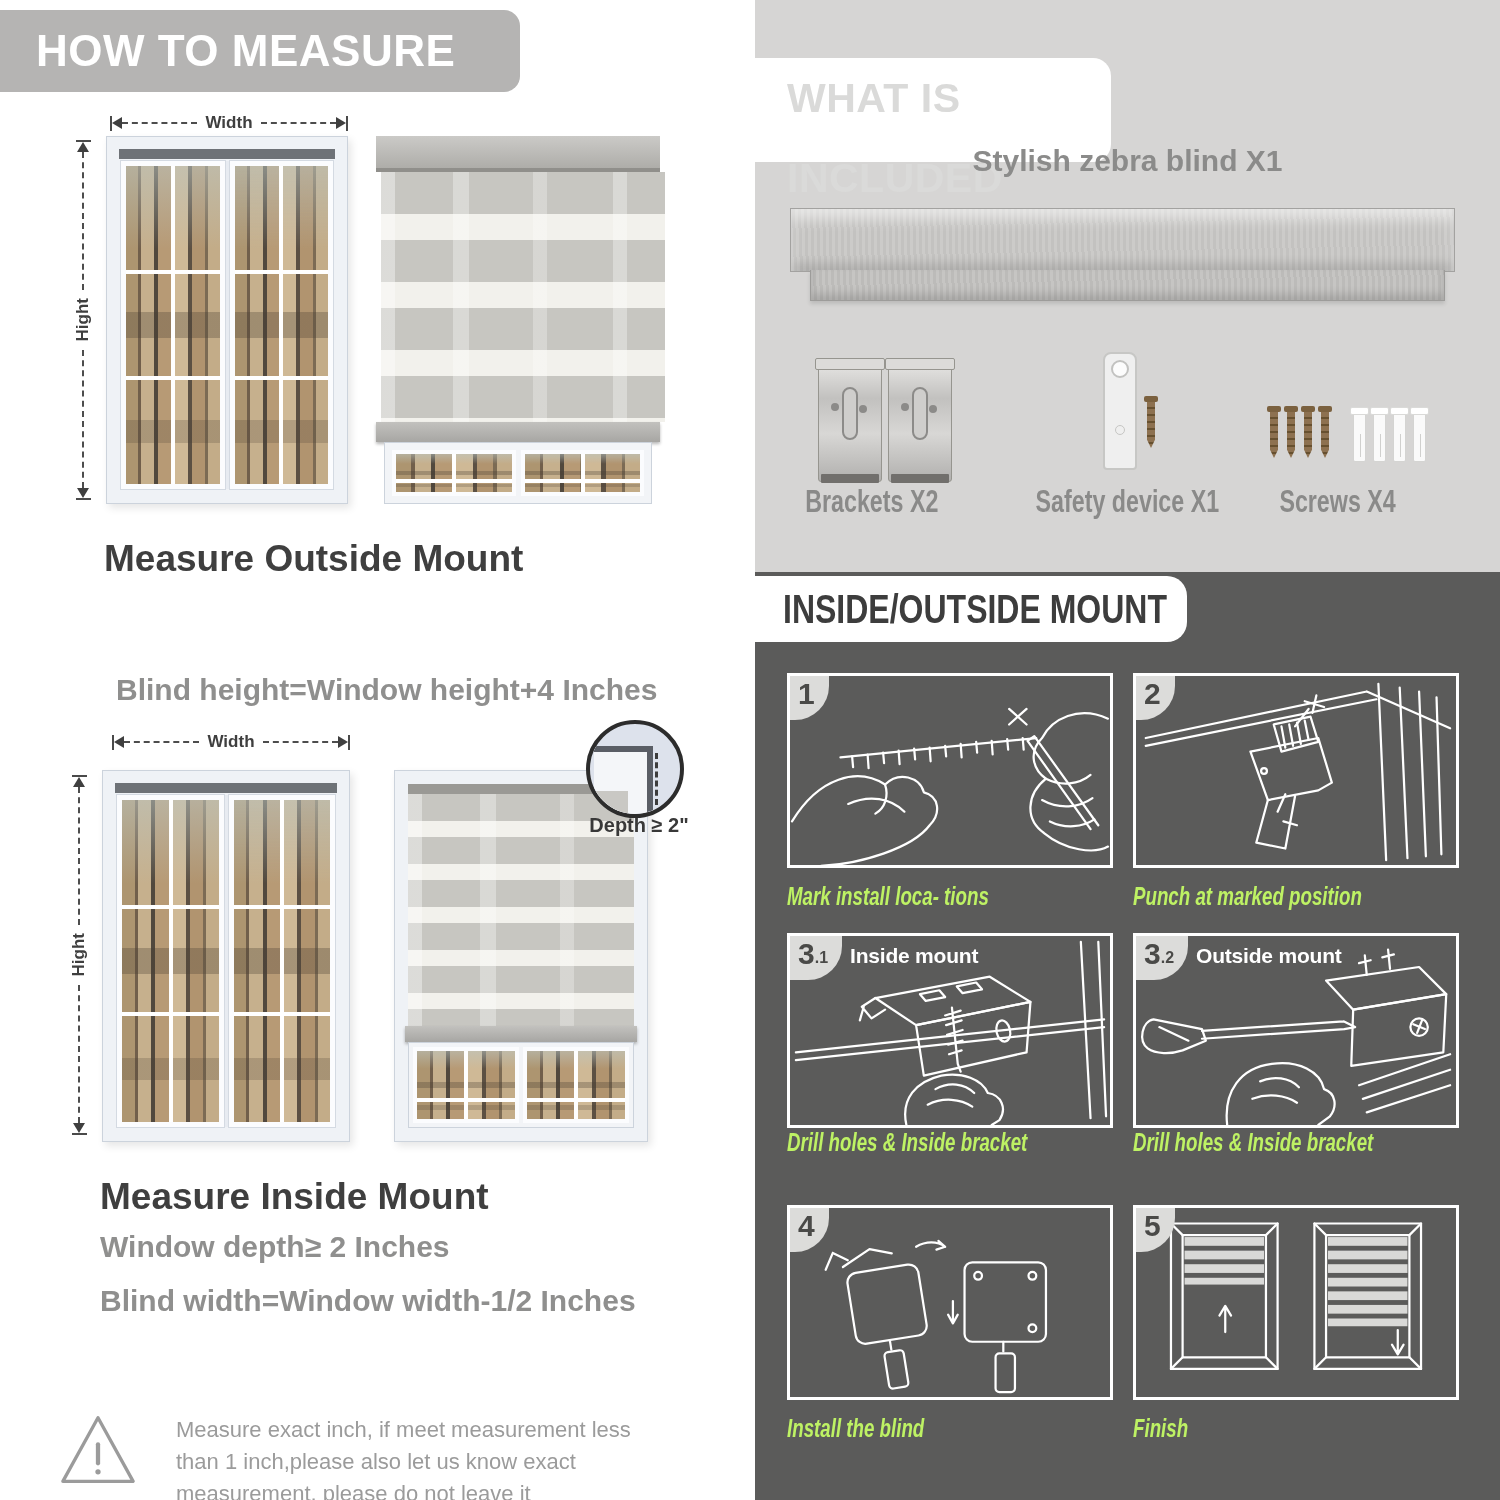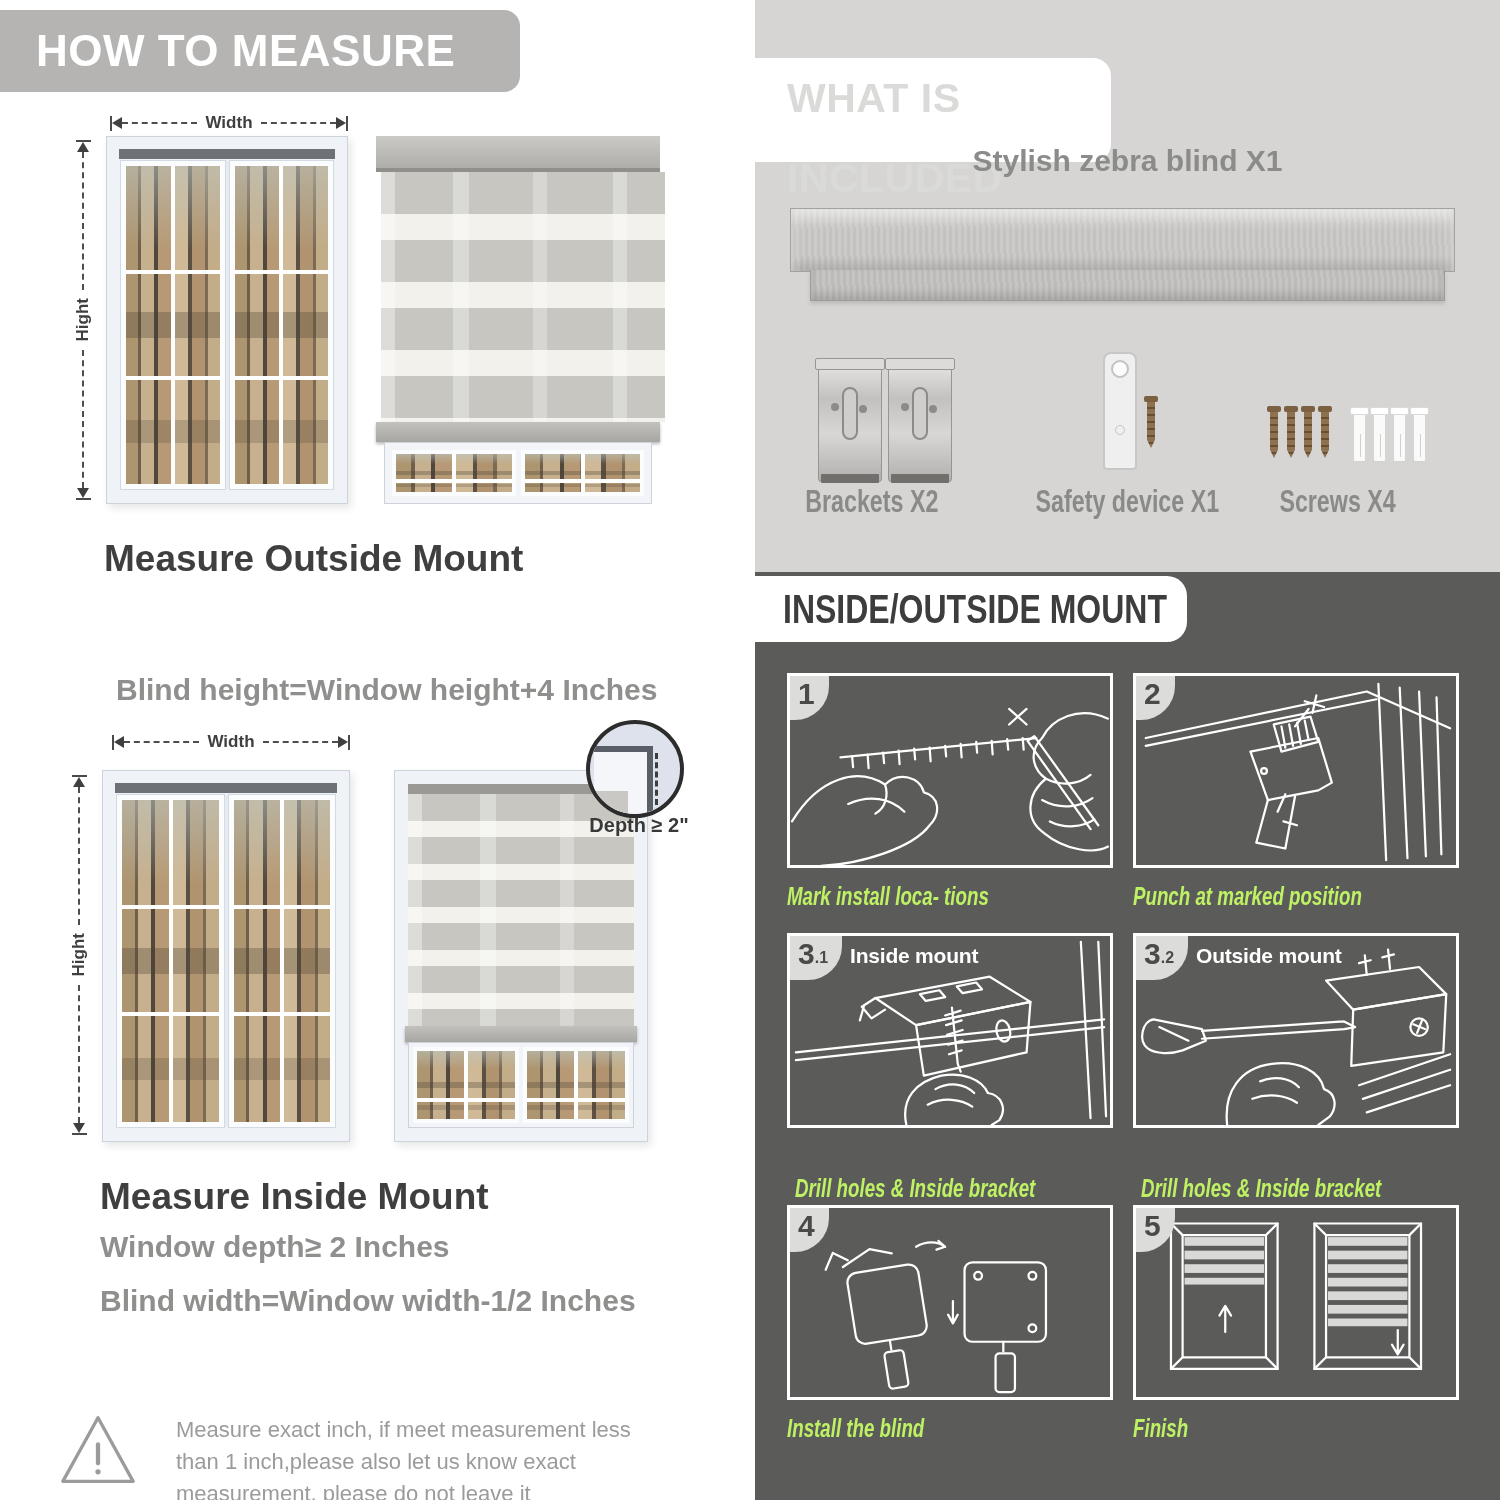--- a/index.html
+++ b/index.html
@@ -104,21 +104,21 @@
     padding:0 14px 6px 8px;color:#4a4a48;font-size:30px;font-weight:700;display:flex;align-items:flex-start;line-height:36px;z-index:2;}
   .badge .sub{font-size:16px;line-height:16px;margin-top:14px;}
   .slabel{position:absolute;left:60px;top:8px;color:#fff;font-size:21px;font-weight:700;letter-spacing:-.2px;z-index:2;white-space:nowrap;}
   .caption{position:absolute;width:340px;color:#bef264;font-size:26px;font-weight:700;white-space:nowrap;font-style:italic;}
   .caption span{display:inline-block;transform:scaleX(.72);transform-origin:left center;}
   .art{position:absolute;inset:0;width:100%;height:100%;}
   .art path,.art rect,.art circle,.art ellipse,.art line{stroke:#fff;stroke-width:2.3;fill:none;stroke-linecap:round;stroke-linejoin:round;}
   .art .fillbar{fill:#d9d9d7;stroke:none;}
   .c1{left:32px;} .c2{left:378px;}
   .r1{top:101px;} .r2{top:361px;} .r3{top:633px;}
-  .capr1{top:309px;} .capr2{top:601px;margin-left:8px;} .capr3{top:841px;}
+  .capr1{top:309px;} .capr2{top:555px;} .capr3{top:841px;}
 </style>
 </head>
 <body>
 
 <div id="canvas">
 
   <div class="abs" id="howto-banner"><span>HOW TO MEASURE</span></div>
 
   <div class="abs harrow" style="left:110px;top:114px;width:238px;">
     <span class="tick"></span>

